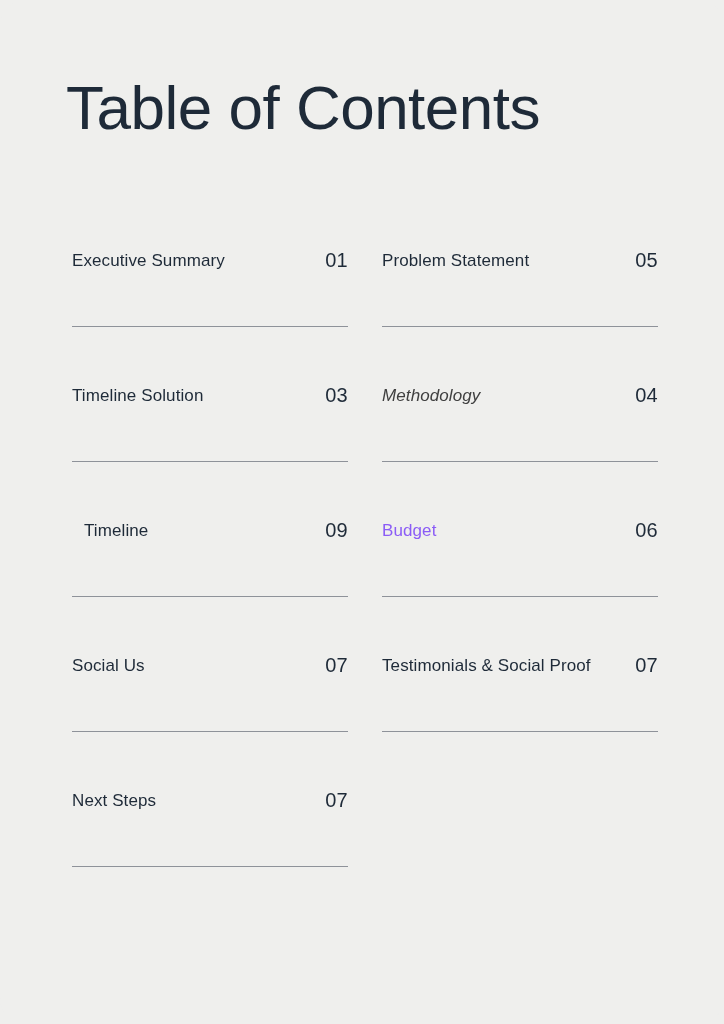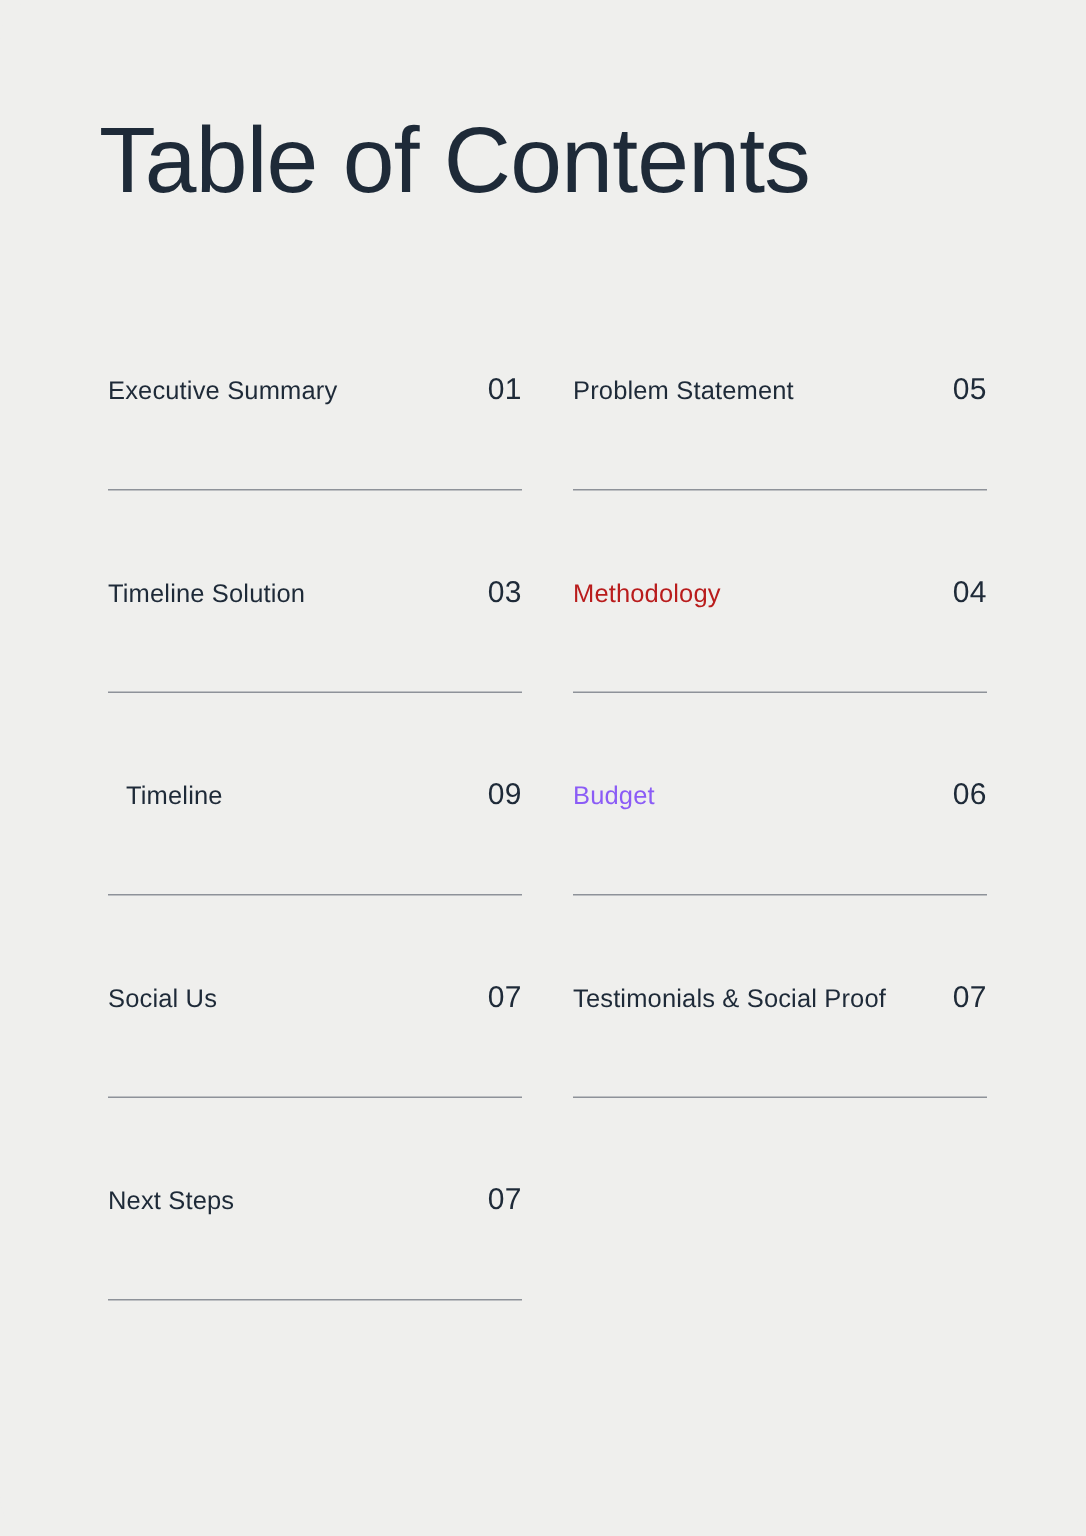--- a/index.html
+++ b/index.html
@@ -125,21 +125,21 @@
     <div class="toc-row">
       <div class="toc-col left">
         <div class="toc-entry">
           <span class="toc-label" style="color: rgb(30, 42, 56);">Timeline Solution</span>
           <span class="toc-number" style="color: rgb(30, 42, 56);">03</span>
         </div>
         <div class="toc-rule" style="border-top-color: rgb(142, 146, 153);"></div>
       </div>
       <div class="toc-col right">
         <div class="toc-entry">
-          <span class="toc-label" style="color: #b91c1c;">Methodology</span>
+          <span class="toc-label" style="color: #404040; font-style: italic;">Methodology</span>
           <span class="toc-number" style="color: rgb(30, 42, 56);">04</span>
         </div>
         <div class="toc-rule" style="border-top-color: rgb(142, 146, 153);"></div>
       </div>
     </div>
 
     <div class="toc-row">
       <div class="toc-col left">
         <div class="toc-entry">
           <span class="toc-label" style="color: rgb(30, 42, 56); margin-left: 12px;">Timeline</span>

